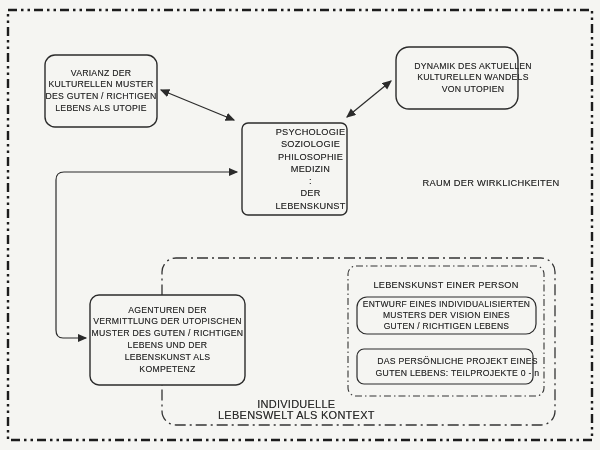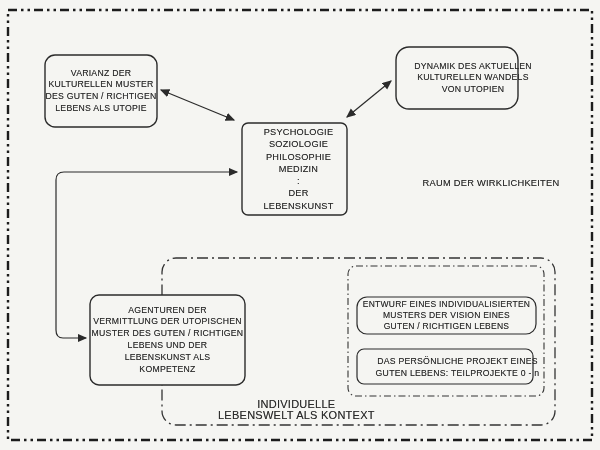--- a/index.html
+++ b/index.html
@@ -16,21 +16,21 @@
     position:absolute;
     display:flex;align-items:center;justify-content:center;
     text-align:center;
     white-space:pre-line;
     letter-spacing:.25px;
     color:#2b2b2b;
     text-shadow:0 0 .4px rgba(40,40,40,.55);
   }
   .t-varianz   {left:45px;  top:55px;  width:112px; height:72px; font-size:8.7px; line-height:11.7px;border-radius:15px;}
   .t-dynamik   {left:396px; top:47px;  width:122px; height:62px; font-size:8.7px; line-height:11.5px;padding-left:16px;}
-  .t-center    {left:246px; top:123px; width:105px; height:92px; font-size:9.2px; line-height:12.3px;}
+  .t-center    {left:258px; top:123px; width:105px; height:92px; font-size:9.2px; line-height:12.3px;}
   .t-agenturen {left:90px;  top:295px; width:155px; height:90px; font-size:8.7px; line-height:11.8px;}
   .t-entwurf   {left:357px; top:297px; width:179px; height:37px; font-size:8.5px; line-height:10.8px;}
   .t-projekt   {left:357px; top:349px; width:201px; height:35px; font-size:8.7px; line-height:12px;}
   .t-raum      {left:421px; top:176px; width:140px; height:14px; font-size:9.3px;}
   .t-person    {left:348px; top:278px; width:196px; height:14px; font-size:9.2px;}
   .t-lebenswelt{left:218px; top:398px; width:180px; height:24px; font-size:11px; line-height:11.5px;
                 justify-content:flex-start;text-align:center;}
 </style>
 </head>
 <body>
@@ -82,16 +82,17 @@
 LEBENS UND DER
 LEBENSKUNST ALS
 KOMPETENZ</div>
   <div class="txt t-entwurf">ENTWURF EINES INDIVIDUALISIERTEN
 MUSTERS DER VISION EINES
 GUTEN / RICHTIGEN LEBENS</div>
   <div class="txt t-projekt">DAS PERSÖNLICHE PROJEKT EINES
 GUTEN LEBENS: TEILPROJEKTE 0 - n</div>
 
   <div class="txt t-raum">RAUM DER WIRKLICHKEITEN</div>
+  <div class="txt t-person">LEBENSKUNST EINER PERSON</div>
   <div class="txt t-lebenswelt">INDIVIDUELLE
 LEBENSWELT ALS KONTEXT</div>
 
 </div>
 
 </body></html>

